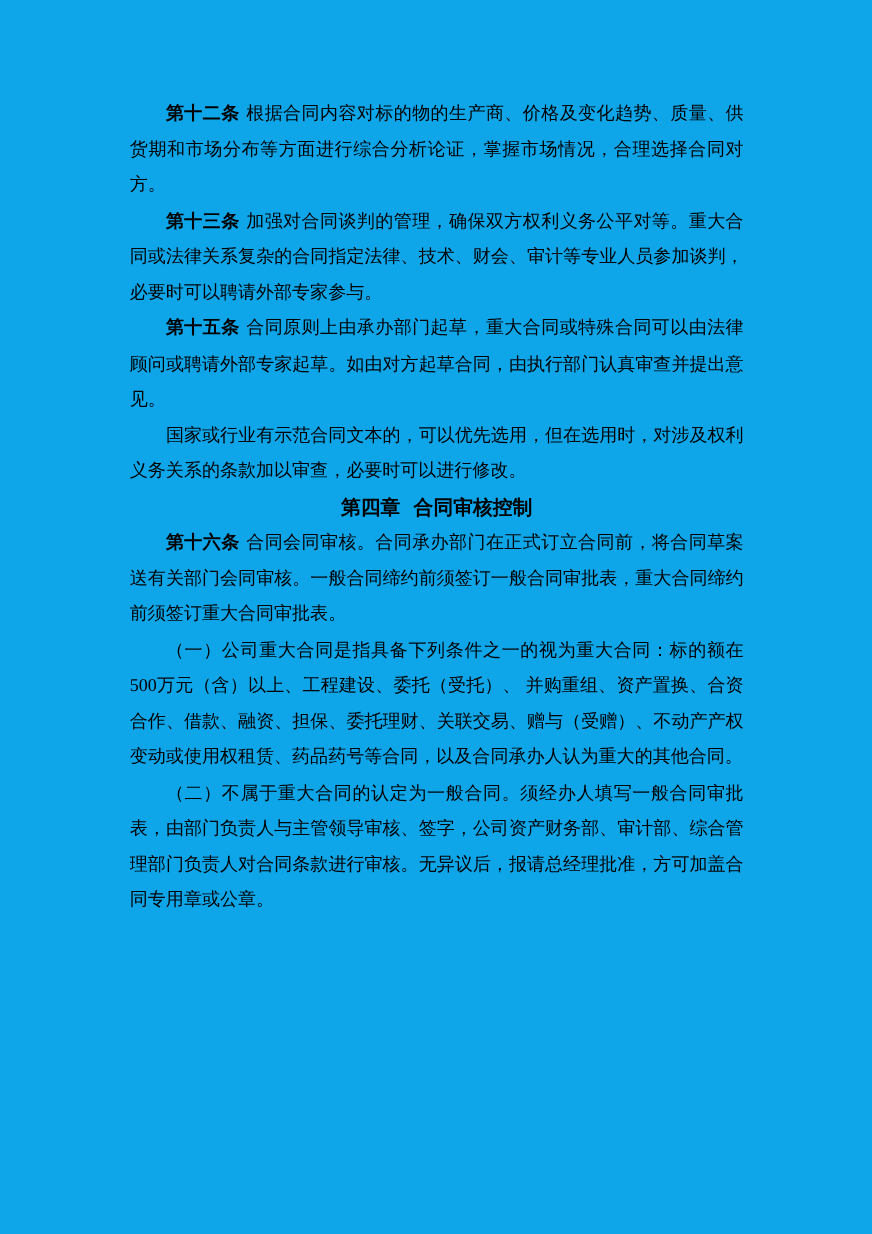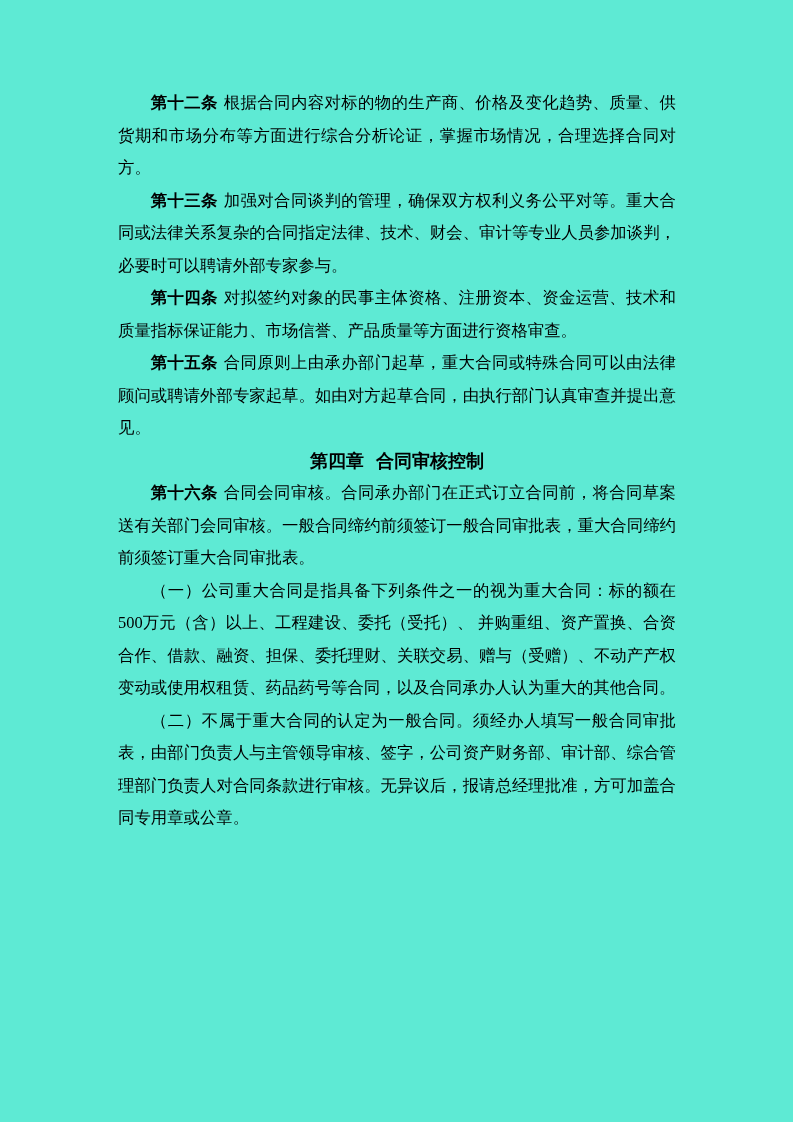--- a/index.html
+++ b/index.html
@@ -6,21 +6,21 @@
     margin: 0;
     padding: 0;
     background: #ffffff;
   }
   .page {
     position: relative;
     width: 793px;
     height: 1122px;
     box-sizing: border-box;
     margin: 0 auto;
-    background: #5eead4;
+    background: #0ea5e9;
     padding: 87px 117px 0 118px;
     font-family: "Liberation Serif", "DejaVu Serif", serif;
     font-size: 16.4px;
     line-height: 32.5px;
     color: #000000;
     overflow: hidden;
   }
   .para {
     margin: 0;
     text-indent: 2em;
@@ -47,24 +47,24 @@
 </style>
 </head>
 <body>
 
 <div class="page">
 
   <p class="para"><b class="lead">第十二条</b><span>根据合同内容对标的物的生产商、价格及变化趋势、质量、供货期和市场分布等方面进行综合分析论证，掌握市场情况，合理选择合同对方。</span></p>
 
   <p class="para"><b class="lead">第十三条</b><span>加强对合同谈判的管理，确保双方权利义务公平对等。重大合同或法律关系复杂的合同指定法律、技术、财会、审计等专业人员参加谈判，必要时可以聘请外部专家参与。</span></p>
 
-  <p class="para"><b class="lead">第十四条</b><span>对拟签约对象的民事主体资格、注册资本、资金运营、技术和质量指标保证能力、市场信誉、产品质量等方面进行资格审查。</span></p>
 
   <p class="para"><b class="lead">第十五条</b><span>合同原则上由承办部门起草，重大合同或特殊合同可以由法律顾问或聘请外部专家起草。如由对方起草合同，由执行部门认真审查并提出意见。</span></p>
 
+  <p class="para"><b class="lead"></b><span>国家或行业有示范合同文本的，可以优先选用，但在选用时，对涉及权利义务关系的条款加以审查，必要时可以进行修改。</span></p>
 
   <h2 class="chapter-heading"><span class="chapter-number">第四章</span><span class="chapter-title">合同审核控制</span></h2>
 
   <p class="para"><b class="lead">第十六条</b><span>合同会同审核。合同承办部门在正式订立合同前，将合同草案送有关部门会同审核。一般合同缔约前须签订一般合同审批表，重大合同缔约前须签订重大合同审批表。</span></p>
 
   <p class="para"><b class="lead"></b><span>（一）公司重大合同是指具备下列条件之一的视为重大合同：标的额在 500万元（含）以上、工程建设、委托（受托）、 并购重组、资产置换、合资合作、借款、融资、担保、委托理财、关联交易、赠与（受赠）、不动产产权变动或使用权租赁、药品药号等合同，以及合同承办人认为重大的其他合同。</span></p>
 
 
   <p class="para"><b class="lead"></b><span>（二）不属于重大合同的认定为一般合同。须经办人填写一般合同审批表，由部门负责人与主管领导审核、签字，公司资产财务部、审计部、综合管理部门负责人对合同条款进行审核。无异议后，报请总经理批准，方可加盖合同专用章或公章。</span></p>
 

